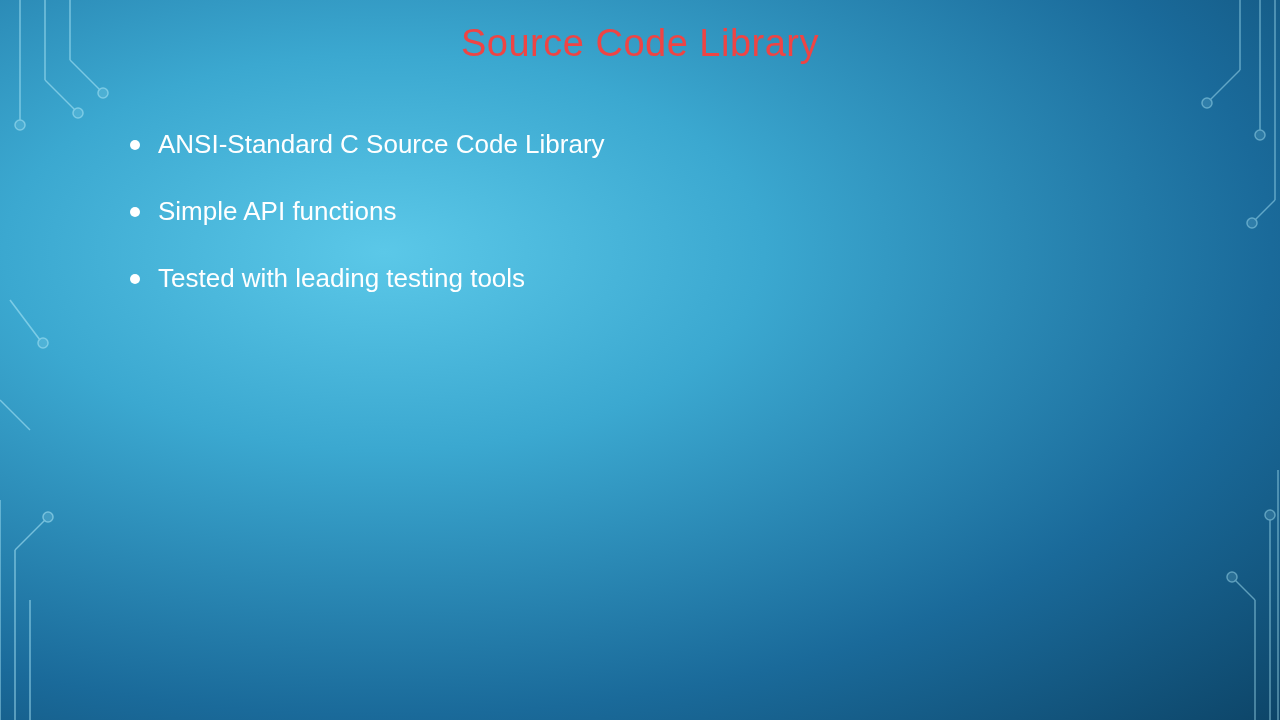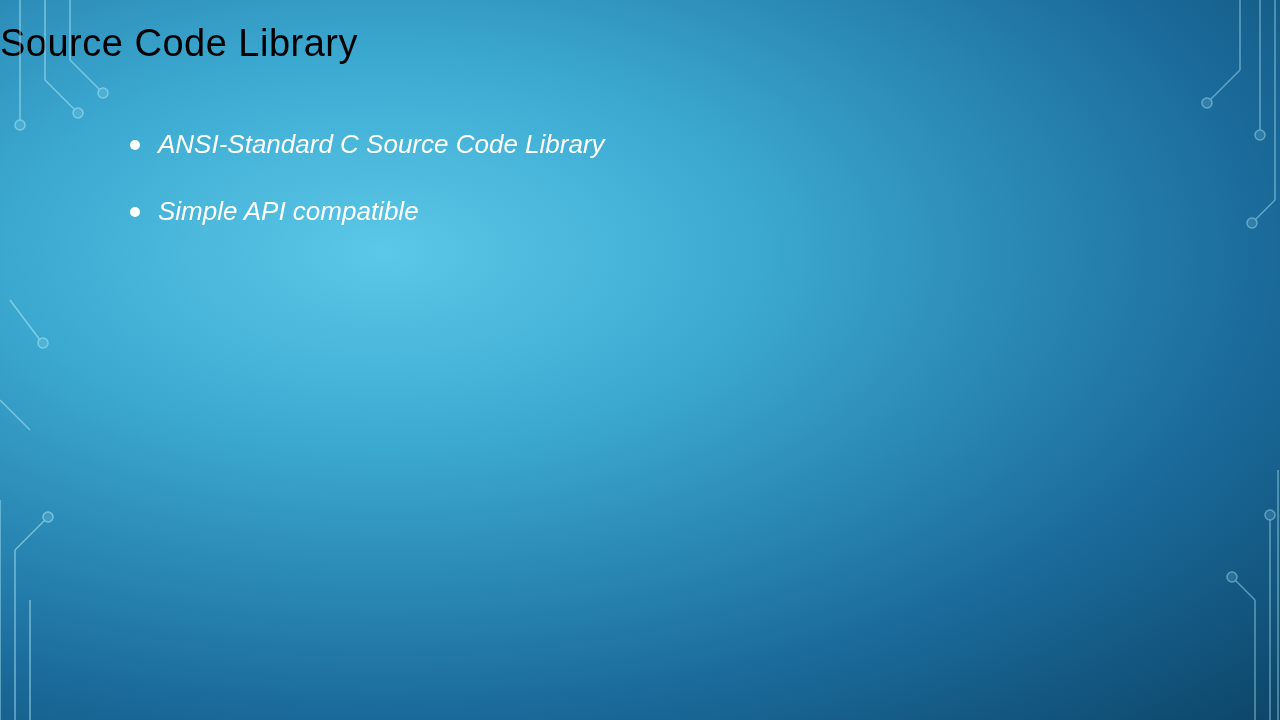--- a/index.html
+++ b/index.html
@@ -31,42 +31,41 @@
       width: 120px;
       height: 300px;
     }
     .circuit-right-bottom {
       bottom: 0;
       right: 0;
       width: 100px;
       height: 300px;
     }
     .slide-title {
-      text-align: left;
+      text-align: center;
       font-size: 38px;
       font-weight: 400;
-      color: #000000;
+      color: #ef4444;
       padding-top: 22px;
       letter-spacing: 0.5px;
     }
     .content {
       padding: 60px 120px 0 130px;
     }
     .bullet-list {
       list-style: none;
     }
     .bullet-item {
       color: #ffffff;
       font-size: 26px;
       font-weight: 300;
       line-height: 1.5;
       margin-bottom: 28px;
       position: relative;
       padding-left: 28px;
-      font-style: italic;
     }
     .bullet-item::before {
       content: '';
       position: absolute;
       left: 0;
       top: 15px;
       width: 10px;
       height: 10px;
       background: #ffffff;
       border-radius: 50%;
@@ -118,15 +117,16 @@
     <circle cx="52" cy="157" r="5" fill="#a8e4f5" fill-opacity="0.3"></circle>
     <line x1="98" y1="300" x2="98" y2="50"></line>
   </g>
 </svg>
 
 <h1 class="slide-title">Source Code Library</h1>
 
 <div class="content">
   <ul class="bullet-list">
     <li class="bullet-item">ANSI-Standard C Source Code Library</li>
-    <li class="bullet-item">Simple API compatible</li>
+    <li class="bullet-item">Simple API functions</li>
+    <li class="bullet-item">Tested with leading testing tools</li>
   </ul>
 </div>
 
 </body></html>

